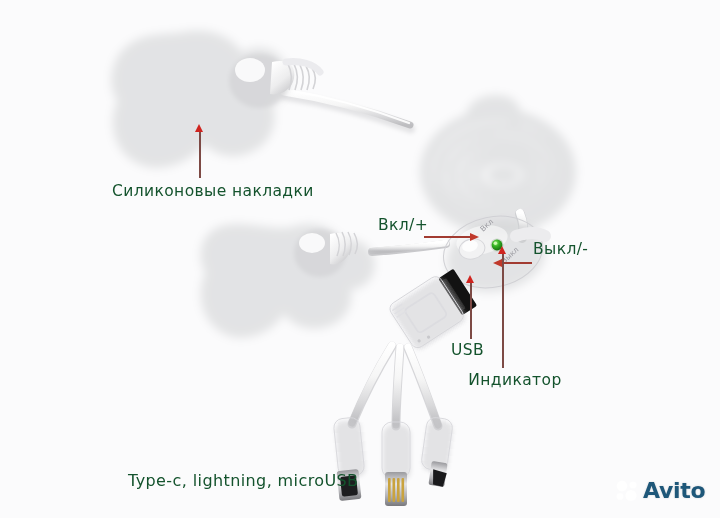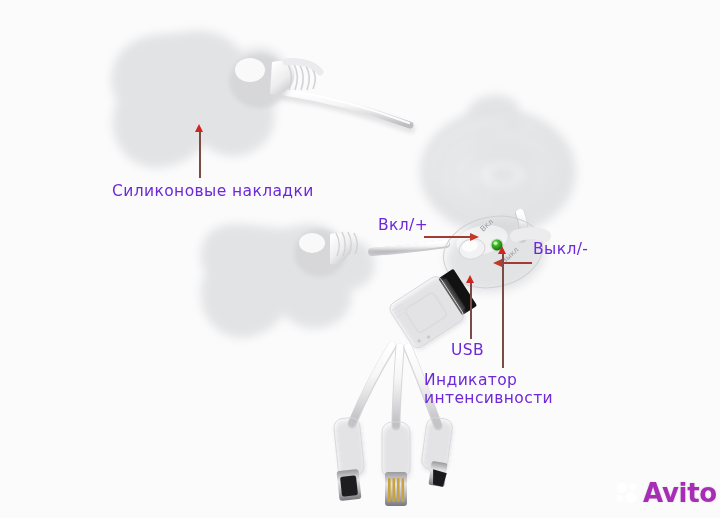--- a/index.html
+++ b/index.html
@@ -9,28 +9,28 @@
     background:#fbfbfc;
     font-family:"DejaVu Sans","Liberation Sans",sans-serif;
     overflow:hidden;
   }
   #stage{position:relative;width:720px;height:518px;background:#fbfbfc;overflow:hidden;}
   #photo{position:absolute;left:0;top:0;width:720px;height:518px;}
 
   
   .lbl{
     position:absolute;
-    color:#6d28d9;
+    color:#14532d;
     font-size:15px;
     letter-spacing:.4px;
     white-space:nowrap;
     line-height:1.18;
     font-family:"DejaVu Sans","Liberation Sans",sans-serif;
   }
-  .lbl.center{text-align:left;white-space:normal;}
+  .lbl.center{text-align:center;white-space:normal;}
   #lbl-pads   {left:112px; top:182px; font-size:15.5px;}
   #lbl-on     {left:378px; top:216px; font-size:15.5px;}
   #lbl-off    {left:533px; top:240px; font-size:15.5px;}
   #lbl-usb    {left:451px; top:341px; font-size:15.5px;}
   #lbl-ind    {left:424px; top:371px; width:182px; font-size:15.5px;}
   #lbl-conn   {left:128px; top:472px; font-size:16px;}
 
   
   .leader{position:absolute;background:#7d4a45;}
   .leader.v{width:1.6px;}
@@ -47,21 +47,21 @@
   #ld-off{left:496px;top:262px;width:36px;background:#a23b31;}
   #ah-off{left:493px;top:259px;}
   #ld-usb{left:470px;top:281px;height:58px;}
   #ah-usb{left:466px;top:275px;}
   #ld-ind{left:502px;top:252px;height:116px;}
   #ah-ind{left:498px;top:246px;}
 
   
   #wm{position:absolute;left:615px;top:478px;display:flex;align-items:center;gap:4px;opacity:.92;}
   #wm .wm-text{
-    color:#a21caf;font-size:26px;font-weight:700;letter-spacing:-.3px;
+    color:#0c4a6e;font-size:22px;font-weight:700;letter-spacing:-.3px;
     font-family:"DejaVu Sans","Liberation Sans",sans-serif;
     text-shadow:0 0 2px rgba(120,120,130,.35);
     text-align:center;
   }
   #wm svg{display:block;}
 </style>
 </head>
 <body>
 
 <div id="stage">
@@ -335,23 +335,23 @@
   <div class="lbl" id="lbl-pads">Силиконовые накладки</div>
 
   <div class="lbl" id="lbl-on">Вкл/+</div>
 
   <div class="lbl" id="lbl-off">Выкл/-</div>
 
   <div class="lbl" id="lbl-usb">USB</div>
 
   <div class="lbl center" id="lbl-ind">
     <div>Индикатор</div>
-    <div>интенсивности</div>
   </div>
 
+  <div class="lbl" id="lbl-conn">Type-c, lightning, microUSB</div>
 
   <div id="wm">
     <svg width="24" height="22" viewBox="0 0 24 22">
       <circle cx="7" cy="6" r="5.4" fill="#ffffff" opacity=".95"></circle>
       <circle cx="18" cy="5" r="3.6" fill="#ffffff" opacity=".95"></circle>
       <circle cx="5" cy="16.5" r="3.4" fill="#ffffff" opacity=".95"></circle>
       <circle cx="16" cy="15.5" r="5.6" fill="#ffffff" opacity=".95"></circle>
     </svg>
     <span class="wm-text">Avito</span>
   </div>

